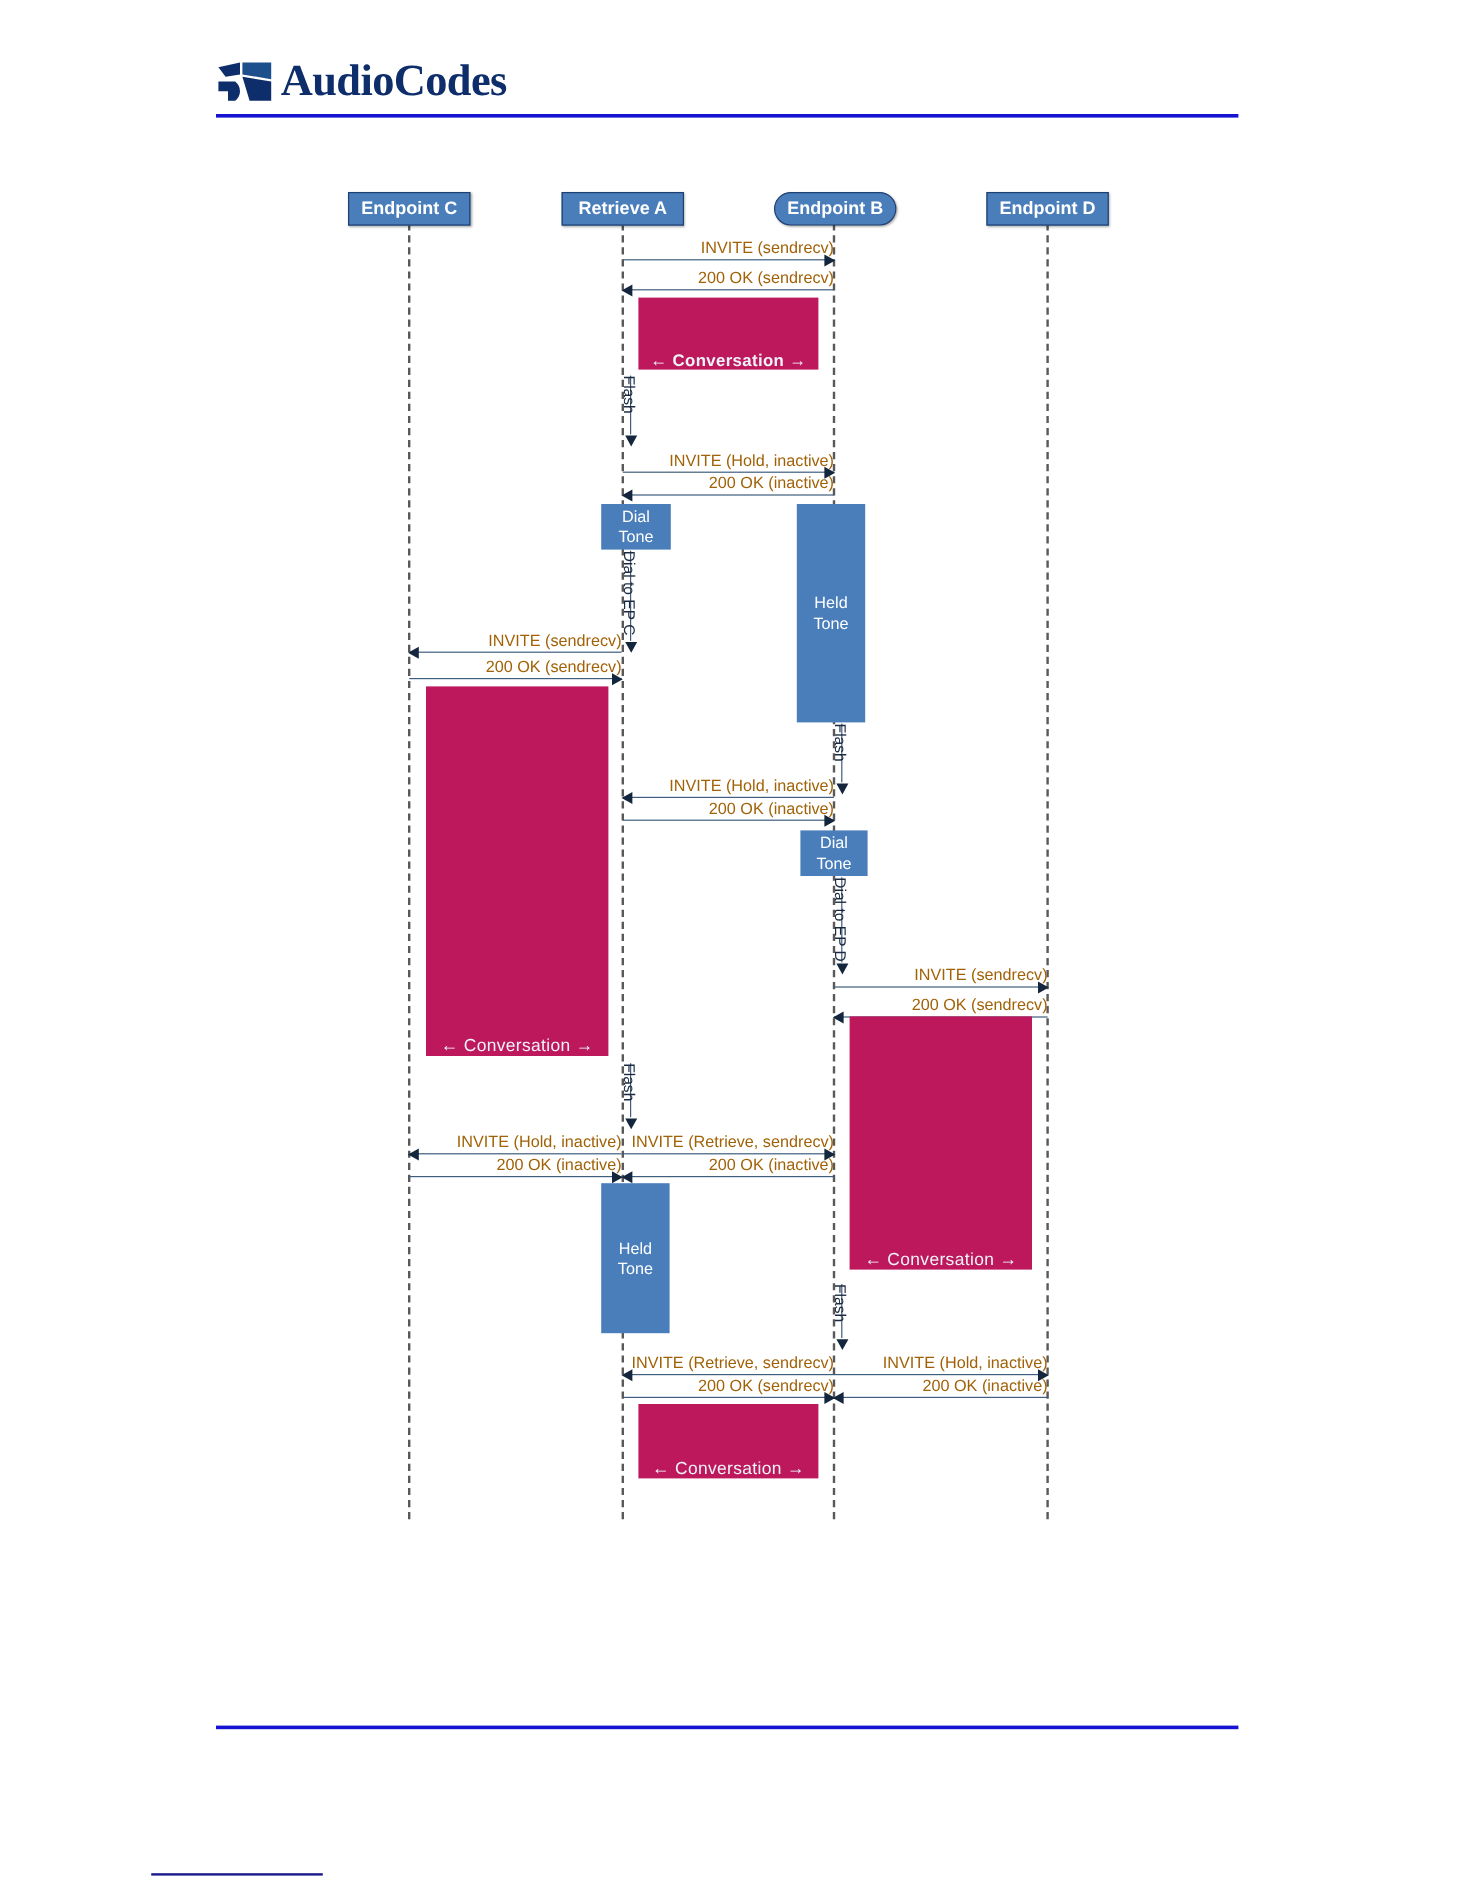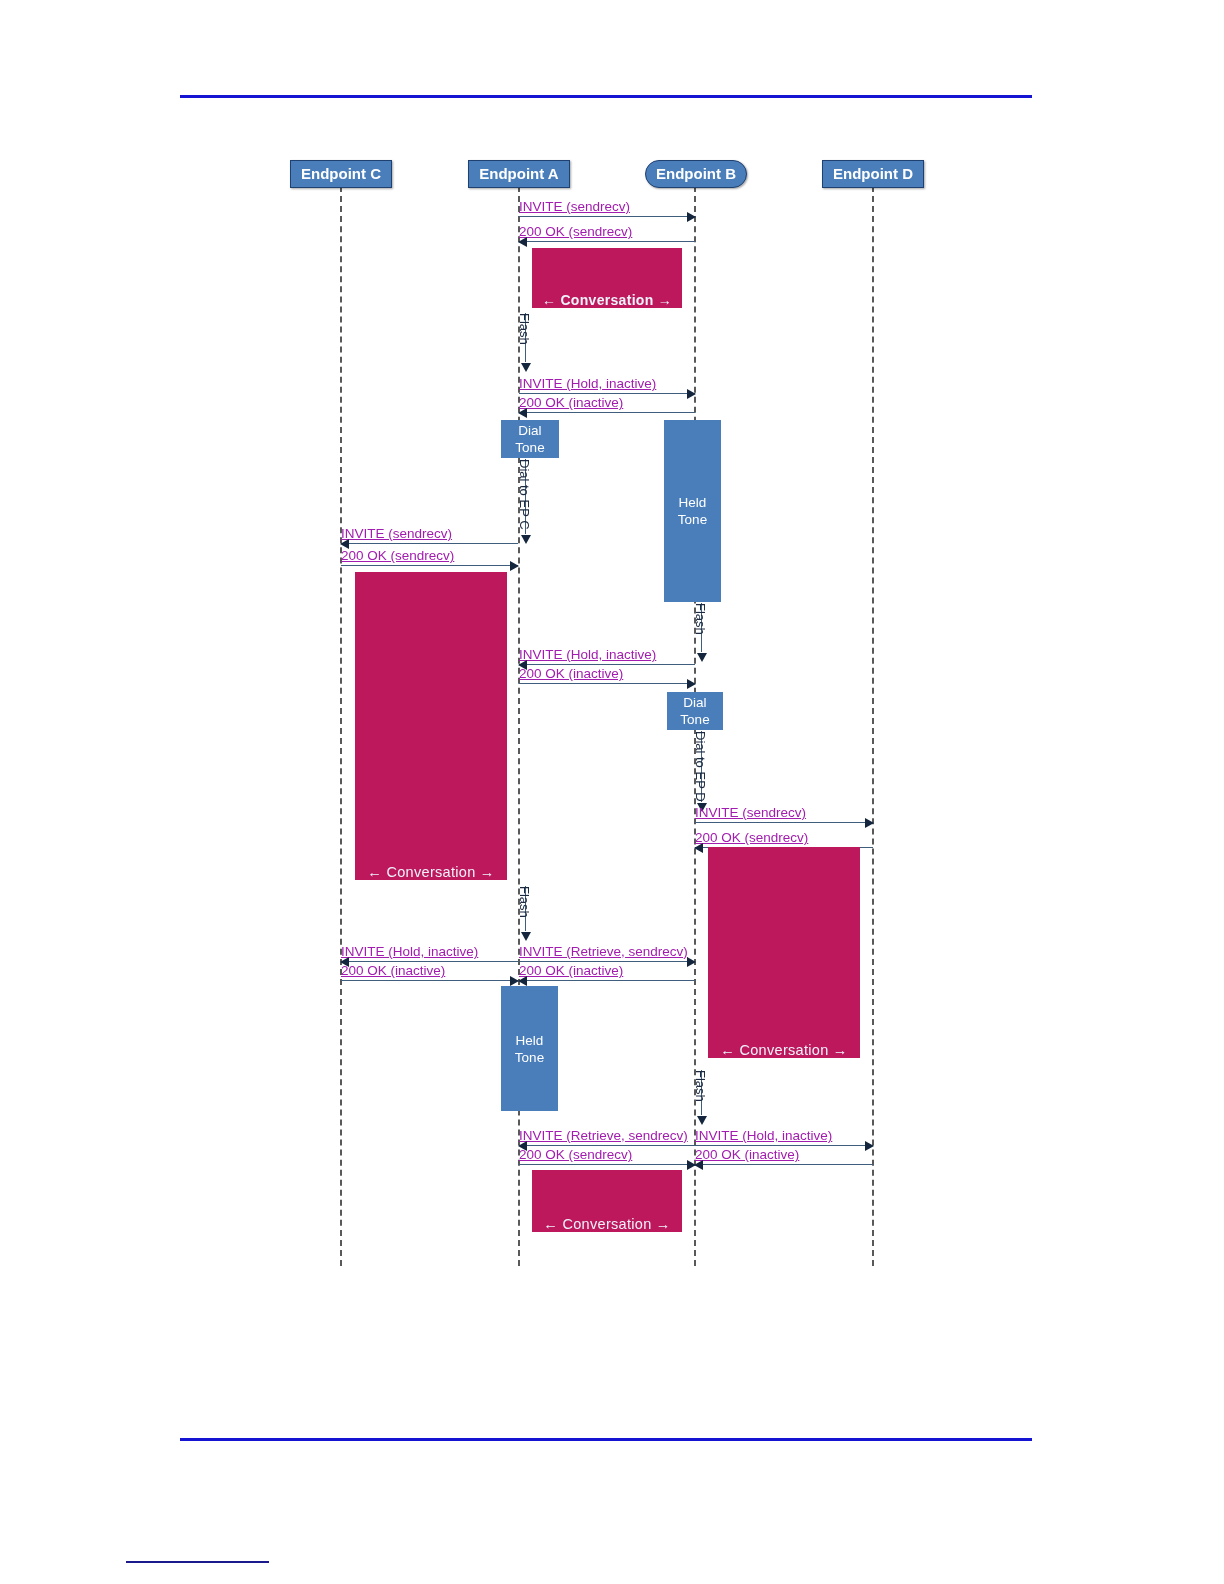--- a/index.html
+++ b/index.html
@@ -56,24 +56,23 @@
   }
 
   
   .msg{position:absolute;height:22px;}
   .msg .mline{
     position:absolute;left:0;right:0;bottom:0;height:0;
     border-top:1.5px solid #3f5e7d;
   }
   .msg .mlabel{
     position:absolute;left:0;right:0;bottom:3px;
-    text-align:left;
-    font-size:13.5px;color:#a21caf;
+    text-align:right;
+    font-size:13.5px;color:#a16207;
     white-space:nowrap;
-    text-decoration:underline;
   }
   .msg .tick{
     position:absolute;bottom:-5px;width:0;height:0;
     border-top:5px solid transparent;
     border-bottom:5px solid transparent;
   }
   .msg .tick.right{right:-1px;border-left:9px solid #13263d;}
   .msg .tick.left{left:-1px;border-right:9px solid #13263d;}
 
   
@@ -117,36 +116,46 @@
     text-align:center;
     line-height:17px;
     white-space:pre-line;
   }
 </style>
 </head>
 <body>
 
 <div id="page">
 
+  <div class="logo">
+    <svg class="logo-mark" viewBox="0 0 52 40">
+      <path d="M4 6 L22 2 L22 12 L10 14 Z" fill="#0e2d6b"></path>
+      <path d="M24 2 L48 2 L48 16 L24 12 Z" fill="#1d4f8c"></path>
+      <path d="M24 14 L48 18 L48 34 L30 34 Z" fill="#0e2d6b"></path>
+      <path d="M2 16 L20 16 A12 12 0 0 1 20 36 L2 36 Z" fill="#ffffff"></path>
+      <path d="M4 18 L18 18 A10 10 0 0 1 18 34 L12 34 L12 26 L4 26 Z" fill="#0e2d6b"></path>
+    </svg>
+    <div class="logo-text">AudioCodes</div>
+  </div>
   <div class="header-rule"></div>
   <div class="footer-rule"></div>
   <div class="footnote-rule"></div>
 
   <div id="diagram">
 
     <div class="lifeline" style="left:340px;top:186px;height:1080px;"></div>
     <div class="lifeline" style="left:518px;top:186px;height:1080px;"></div>
     <div class="lifeline" style="left:694px;top:186px;height:1080px;"></div>
     <div class="lifeline" style="left:872px;top:186px;height:1080px;"></div>
 
     <div class="ep-header" style="left:290px;top:160px;width:100px;">
       <span>Endpoint C</span>
     </div>
     <div class="ep-header" style="left:468px;top:160px;width:100px;">
-      <span>Endpoint A</span>
+      <span>Retrieve A</span>
     </div>
     <div class="ep-header" style="left:645px;top:160px;width:100px;border-radius:14px;">
       <span>Endpoint B</span>
     </div>
     <div class="ep-header" style="left:822px;top:160px;width:100px;">
       <span>Endpoint D</span>
     </div>
 
     <div class="msg" style="left:519px;top:195px;width:176px;">
       <div class="mlabel">INVITE (sendrecv)</div>

